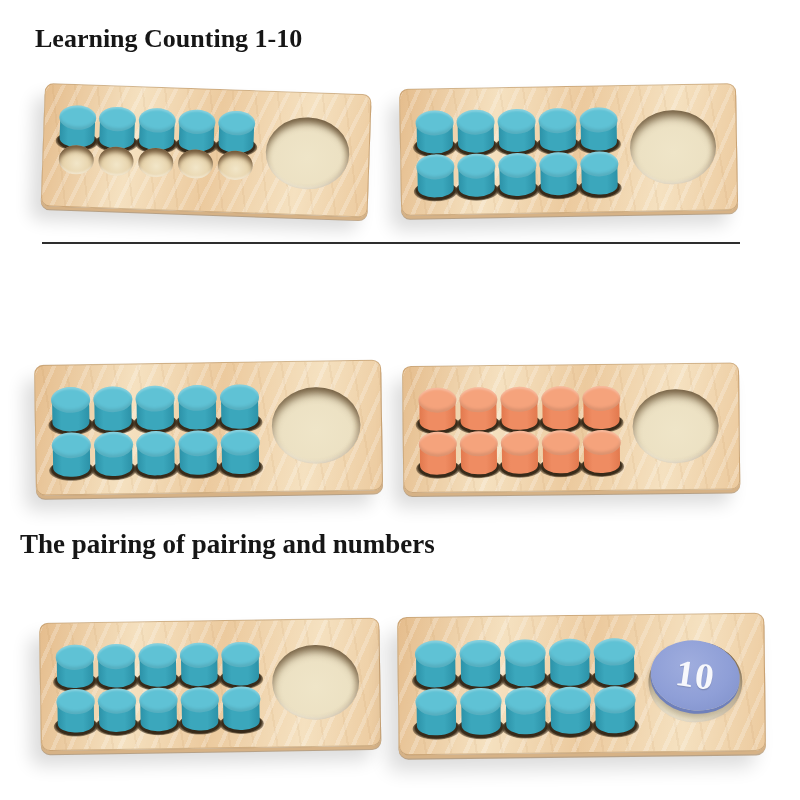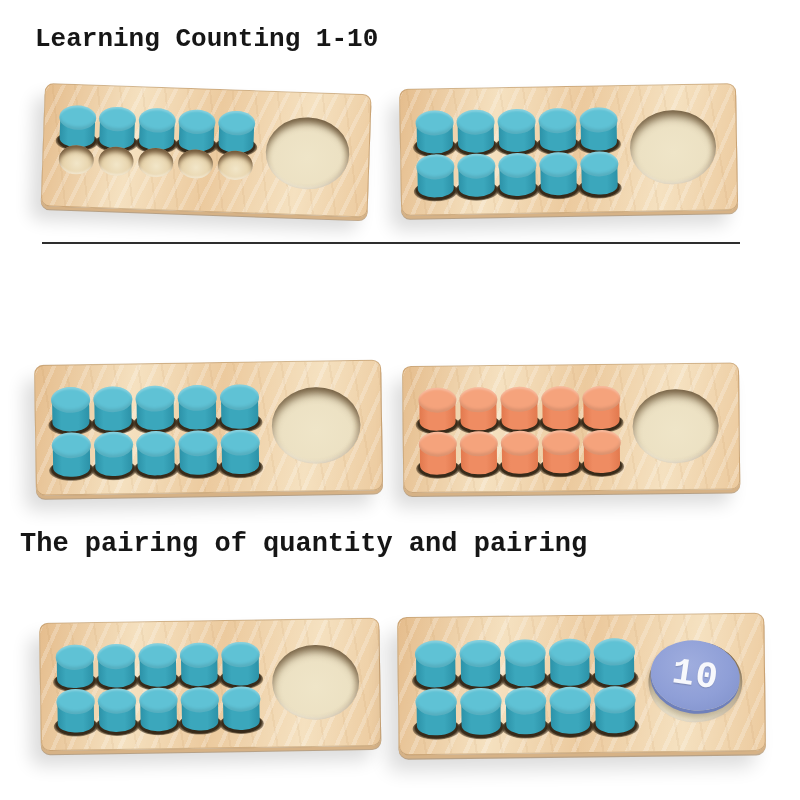--- a/index.html
+++ b/index.html
@@ -1,19 +1,19 @@
 <!DOCTYPE html>
 <html style="--background: #ffffff; --title-text: #161616; --divider: #2e2e2e; --wood-light: #f5e1c0; --wood-mid: #ecca9e; --wood-dark: #e5bd8d; --board-edge: #d6b286; --socket-dark: #241b10; --recess-fill: #ece1c3; --peg-teal-top: #5fc2d5; --peg-teal-side: #3ba7bc; --peg-teal-dark: #2c92a8; --peg-orange-top: #f5a37c; --peg-orange-side: #ef8c62; --peg-orange-dark: #e2794e; --disc-fill: #8f9fd7; --disc-edge: #6f80ba; --disc-text: #f7f8fc;"><head>
 <meta charset="utf-8">
 <style>
   html,body { margin:0; padding:0; background:#ffffff; }
   .canvas {
     position:relative; width:800px; height:800px; overflow:hidden;
     background:var(--background,#fff);
-    font-family:Liberation Mono, monospace;
+    font-family:Liberation Serif, serif;
   }
   h2 {
     position:absolute; margin:0; font-weight:700;
     color:var(--title-text,#161616); white-space:nowrap;
   }
   .t0 { left:35px; top:24px;  font-size:26px; }
   .t1 { left:27px; top:278px; font-size:27px; }
   .t2 { left:20px; top:529px; font-size:27px; }
 
   .divider {
@@ -289,21 +289,21 @@
         <div class="cap"></div>
       </div>
       <div class="peg orange" style="left: 179px; top: 65px;">
         <div class="socket"></div>
         <div class="body"></div>
         <div class="cap"></div>
       </div>
       <div class="recess"></div>
     </div>
 
-  <h2 class="t2">The pairing of quantity and pairing</h2>
+  <h2 class="t2">The pairing of pairing and numbers</h2>
   <div class="board b20">
       <div class="peg teal" style="left: 15px; top: 21px;">
         <div class="socket"></div>
         <div class="body"></div>
         <div class="cap"></div>
       </div>
       <div class="peg teal" style="left: 56px; top: 21px;">
         <div class="socket"></div>
         <div class="body"></div>
         <div class="cap"></div>

